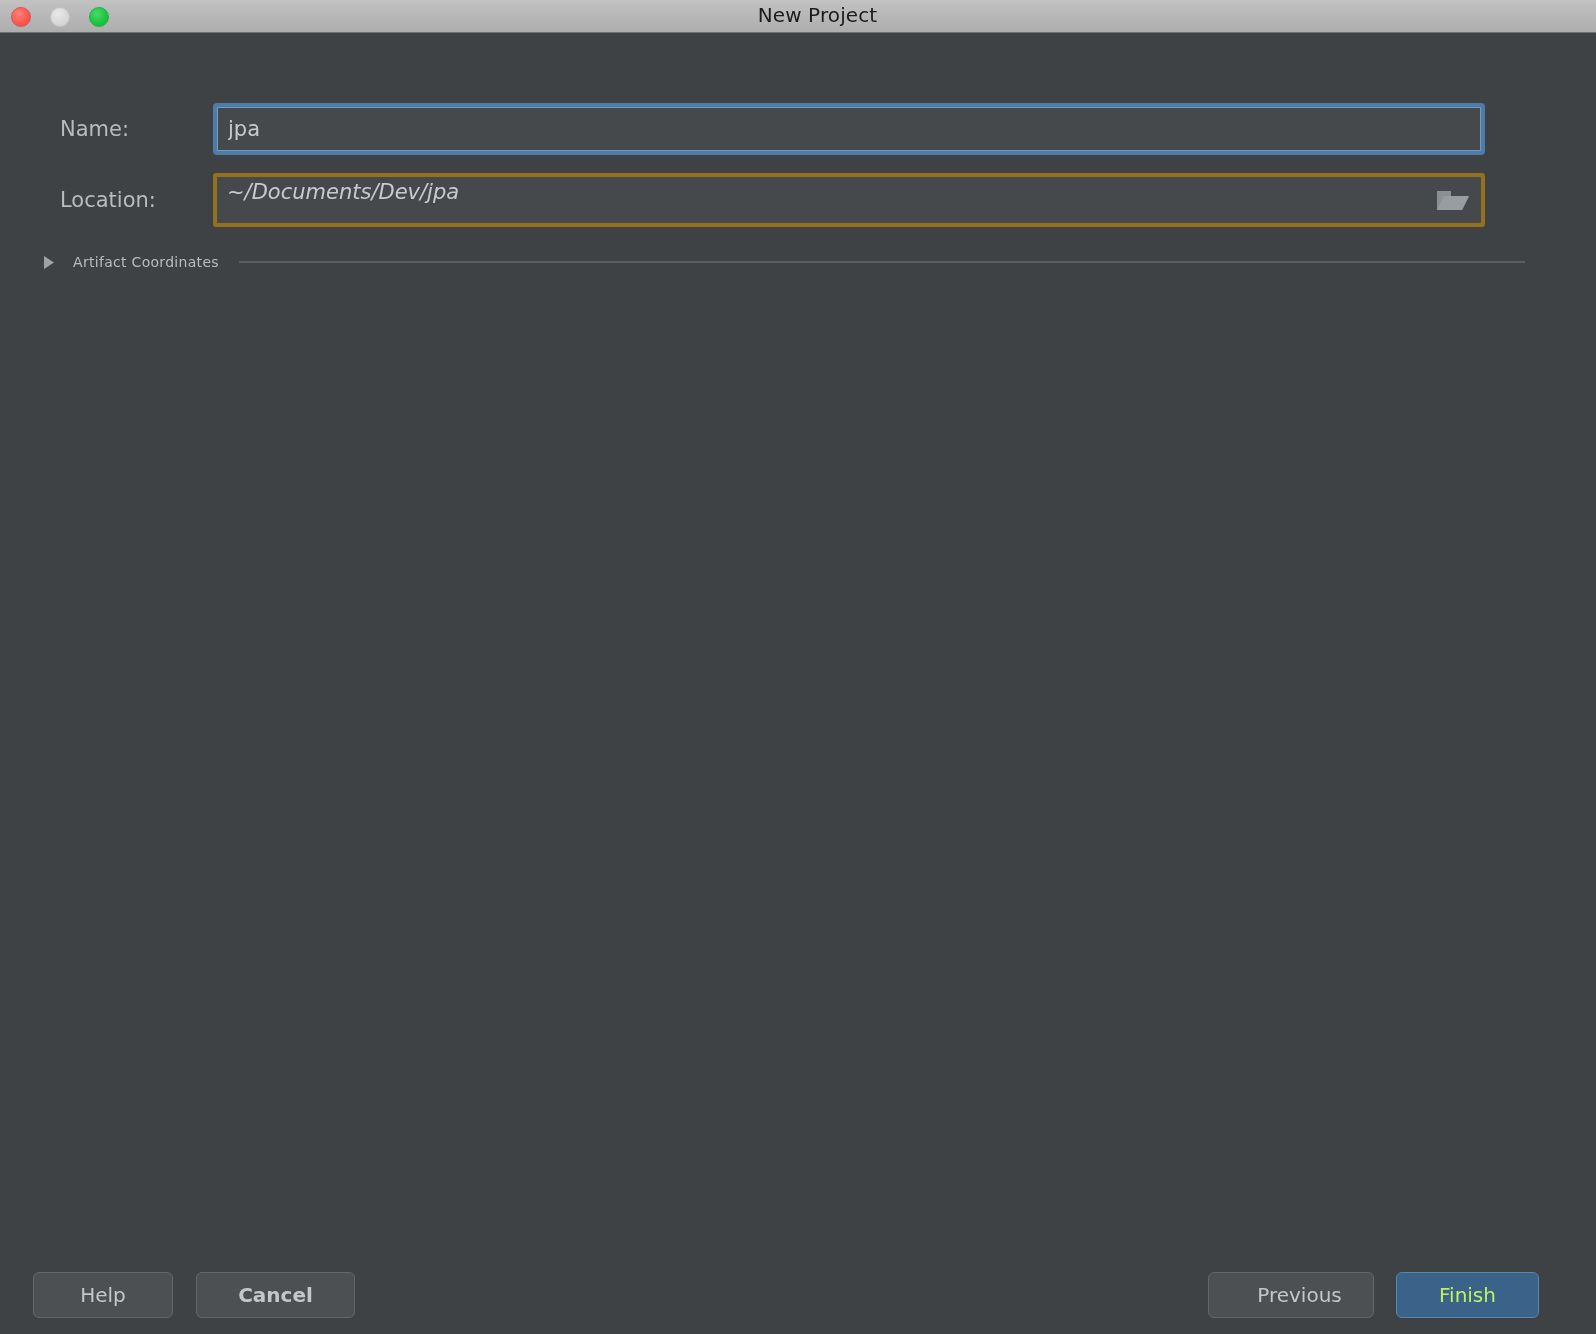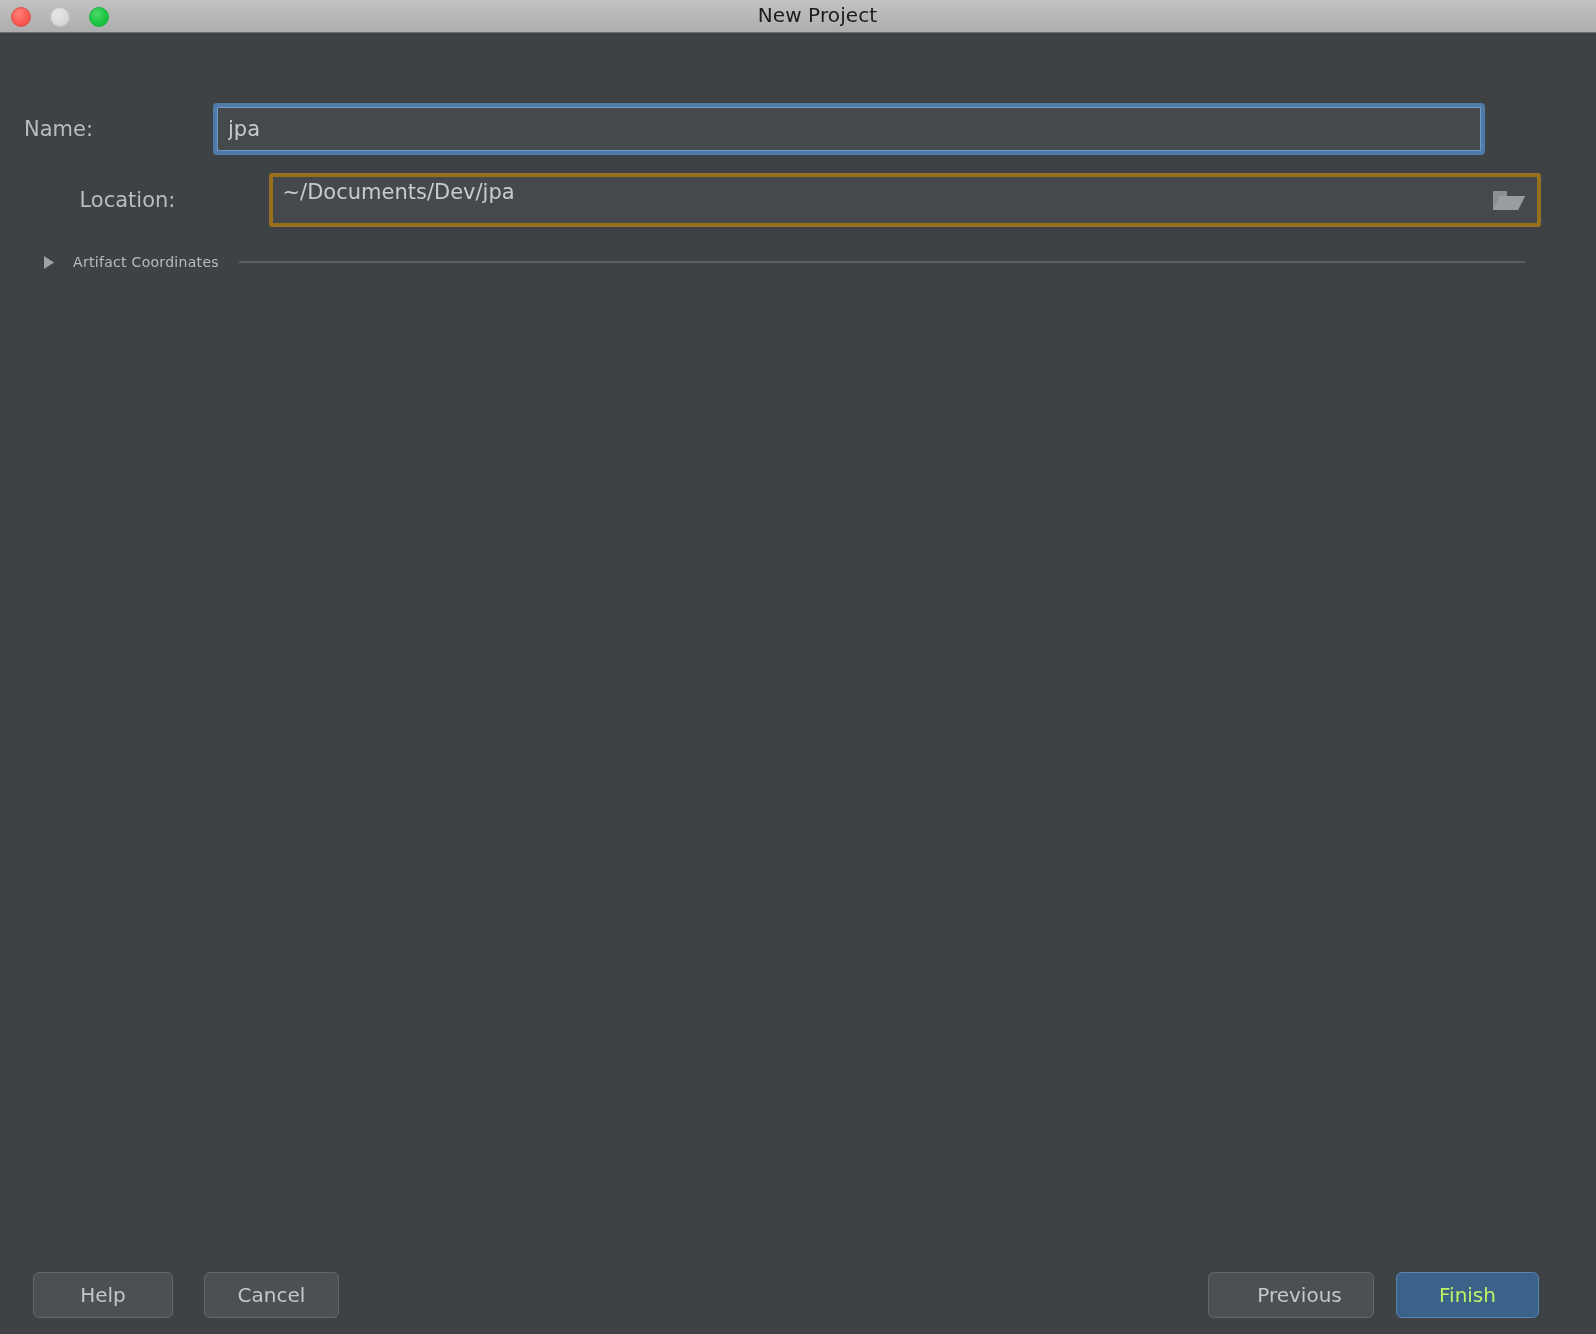--- a/index.html
+++ b/index.html
@@ -84,25 +84,25 @@
 
   
   .form-row {
     position: absolute;
     left: 0;
     right: 0;
     display: flex;
     align-items: center;
   }
   #row-name { top: 70px; height: 52px; }
-  #row-location { top: 140px; height: 54px; justify-content: center; }
+  #row-location { top: 140px; height: 54px; }
 
   .field-label {
     width: 213px;
-    padding-left: 24px;
+    padding-left: 60px;
     box-sizing: border-box;
     font-size: 21px;
     color: #b9bcbd;
     line-height: 1;
     user-select: none;
   }
 
   .field-wrap {
     position: relative;
     width: 1272px;
@@ -152,20 +152,21 @@
     display: flex;
     align-items: center;
   }
   #location-input {
     border: none;
     background: transparent;
     padding: 0 0 16px 10px;
     height: 100%;
     flex: 1 1 auto;
     min-width: 0;
+    font-style: italic;
   }
   #browse-button {
     flex: 0 0 auto;
     width: 56px;
     height: 100%;
     background: transparent;
     border: none;
     padding: 0;
     display: flex;
     align-items: center;
@@ -229,21 +230,21 @@
     font-family: "DejaVu Sans", "Liberation Sans", sans-serif;
     font-size: 20px;
     cursor: pointer;
     display: flex;
     align-items: center;
     justify-content: center;
     line-height: 1;
     padding: 0;
   }
   #help-button     { left: 33px;   width: 140px; }
-  #cancel-button   { left: 204px;  width: 135px; }
+  #cancel-button   { left: 196px;  width: 159px; font-weight: bold; }
   #previous-button { left: 1208px; width: 166px; padding-left: 17px; }
   #finish-button {
     left: 1396px;
     width: 143px;
     background: #3b638a;
     border: 1px solid #5786b3;
     color: #bef264;
   }
 </style>
 </head>

